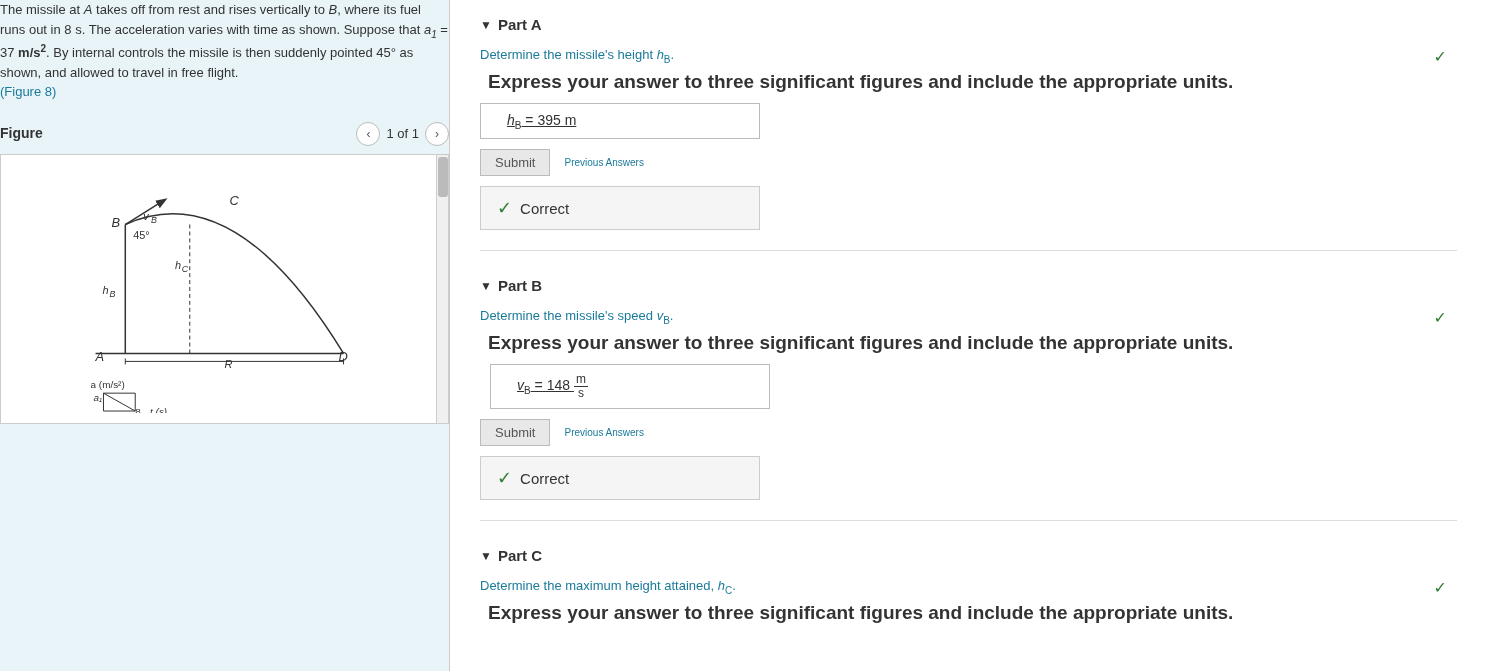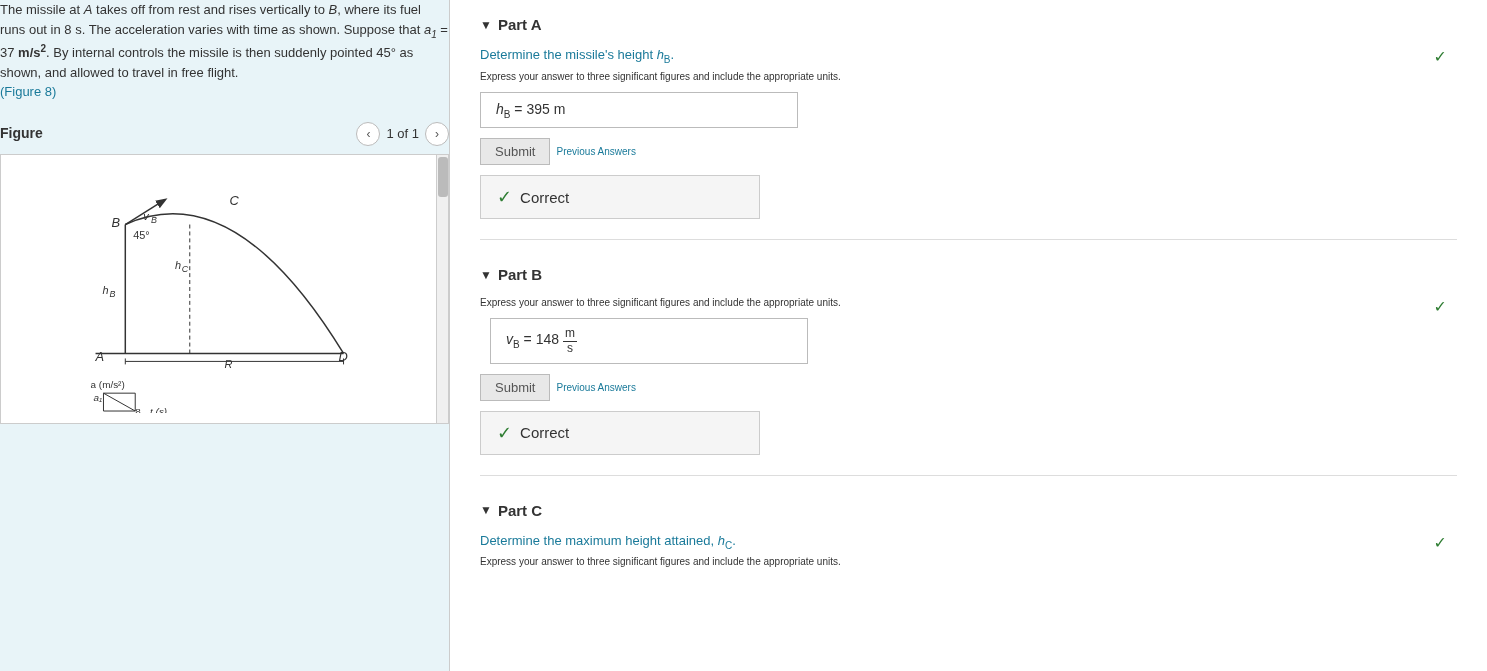--- a/index.html
+++ b/index.html
@@ -91,40 +91,42 @@
     .part-wrapper {
       position: relative;
     }
 
     .question-text {
       color: #1a7a9a;
       font-size: 13px;
       margin-bottom: 6px;
     }
     .instruction-text {
-      font-size: 10px;
-      font-weight: normal;
+      font-size: 19px;
+      font-weight: bold;
       margin-bottom: 10px;
       color: #333;
+      margin-left: 8px;
     }
 
     .answer-input {
-      width: 318px;
+      width: 280px;
       border: 1px solid #bbb;
-      padding: 8px 15px;
+      padding: 8px 26px;
       font-size: 14px;
       background: #fff;
       margin-bottom: 10px;
       color: #333;
+      text-decoration: underline;
     }
 
     .action-row {
       display: flex;
       align-items: center;
-      gap: 6px;
+      gap: 14px;
       margin-bottom: 10px;
     }
     .submit-btn {
       background: #e8e8e8;
       border: 1px solid #bbb;
       padding: 5px 14px;
       font-size: 13px;
       color: #555;
       cursor: pointer;
     }
@@ -269,20 +271,23 @@
 
   <hr class="divider">
 
   <div class="part-section part-wrapper">
     <div class="part-header">
       <span class="collapse-arrow">▼</span>
       <span>Part B</span>
     </div>
     <span class="checkmark-right" style="color:#2e7d32;">✓</span>
 
+    <p class="question-text">
+      Determine the missile's speed <span class="math">v</span><sub>B</sub>.
+    </p>
     <p class="instruction-text">Express your answer to three significant figures and include the appropriate units.</p>
 
     <div class="answer-input" style="display:flex;align-items:center;gap:2px;margin-left:10px;">
       <span>
         <span class="math">v</span><sub>B</sub> =  148 
         <span style="display:inline-flex;flex-direction:column;align-items:center;font-size:12px;line-height:1.1;vertical-align:middle;">
           <span style="border-bottom:1px solid #333;padding:0 2px;">m</span>
           <span style="padding:0 2px;">s</span>
         </span>
       </span>

